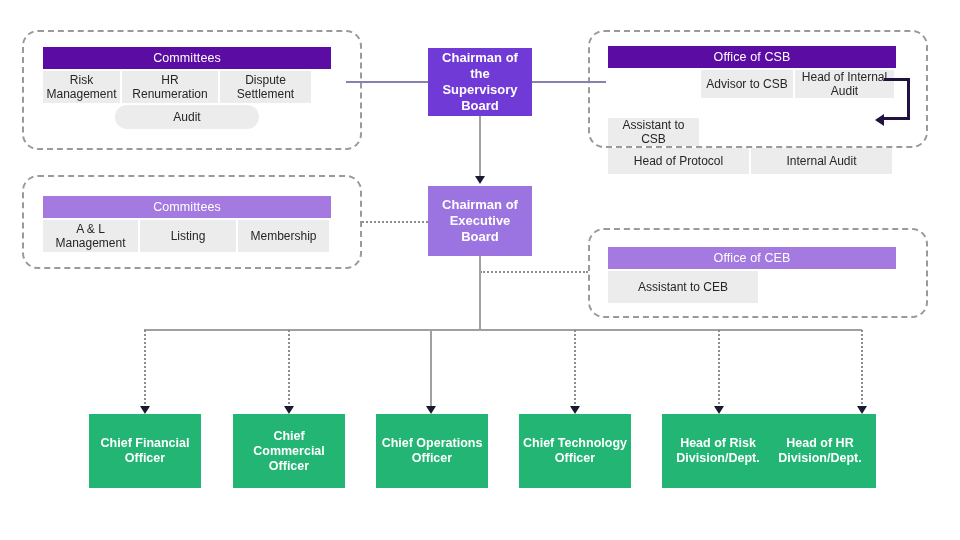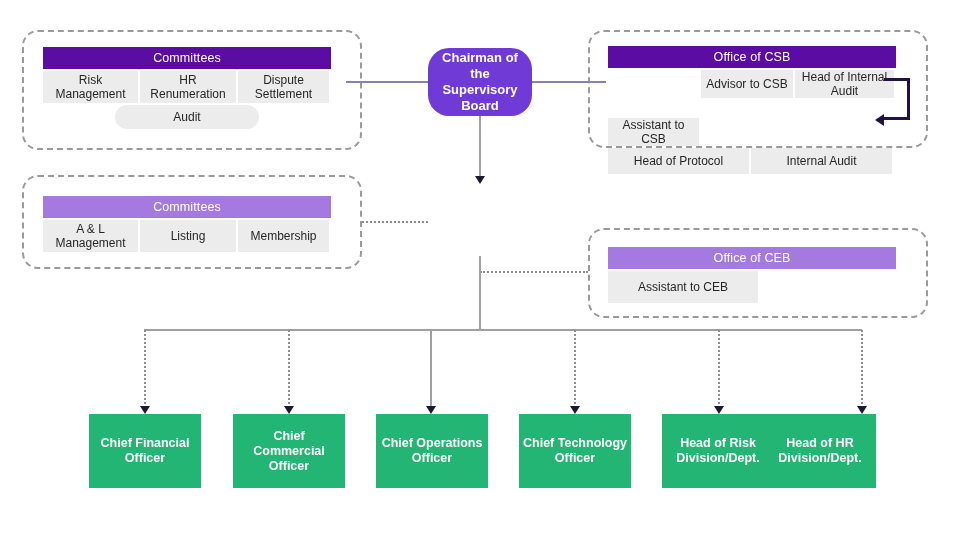--- a/index.html
+++ b/index.html
@@ -58,21 +58,21 @@
     font-weight:bold;
     font-size:13px;
     line-height:16px;
     display:flex;
     align-items:center;
     justify-content:center;
     text-align:center;
     box-sizing:border-box;
     padding:4px;
   }
-  .chair-dark{background:#6f3ad6;border-radius:21px;}
+  .chair-dark{background:#6f3ad6;}
   .chair-light{background:#9b74e2;}
 
   
   .greenbox{
     position:absolute;
     background:#22b573;
     color:#ffffff;
     font-weight:bold;
     font-size:12.5px;
     line-height:15px;
@@ -121,21 +121,21 @@
 </head>
 <body>
 
 <div id="canvas">
 
   <div class="group" style="left:22px;top:30px;width:340px;height:120px;"></div>
 
   <div class="panel" style="left:43px;top:47px;width:288px;">
     <div class="panel-header hdr-dark">Committees</div>
     <div class="cellrow">
-      <div class="cell" style="width:95px;height:32px;">Risk Management</div>
+      <div class="cell" style="width:77px;height:32px;">Risk Management</div>
       <div class="cell" style="width:96px;height:32px;">HR Renumeration</div>
       <div class="cell" style="width:91px;height:32px;">Dispute Settlement</div>
     </div>
     <div class="cellrow" style="padding-left:72px;">
       <div class="cell" style="width:144px;height:24px;border-radius:12px;">Audit</div>
     </div>
   </div>
 
   <div class="group" style="left:588px;top:30px;width:340px;height:118px;"></div>
 
@@ -170,20 +170,21 @@
 
   <div class="panel" style="left:608px;top:247px;width:288px;border-radius:13px;">
     <div class="panel-header hdr-light">Office of CEB</div>
     <div class="cellrow">
       <div class="cell" style="width:150px;height:32px;">Assistant to CEB</div>
     </div>
   </div>
 
   <div class="chairbox chair-dark" style="left:428px;top:48px;width:104px;height:68px;">Chairman of the Supervisory Board</div>
 
+  <div class="chairbox chair-light" style="left:428px;top:186px;width:104px;height:70px;">Chairman of Executive Board</div>
 
   <div class="conn h-solid-purple" style="left:346px;top:81px;width:82px;"></div>
 
   <div class="conn h-solid-purple" style="left:532px;top:81px;width:74px;"></div>
 
   <div class="conn v-solid-gray" style="left:479px;top:116px;height:62px;"></div>
   <div class="arrow-down" style="left:475px;top:176px;"></div>
 
   <div class="conn h-dotted-gray" style="left:362px;top:221px;width:66px;"></div>
 

